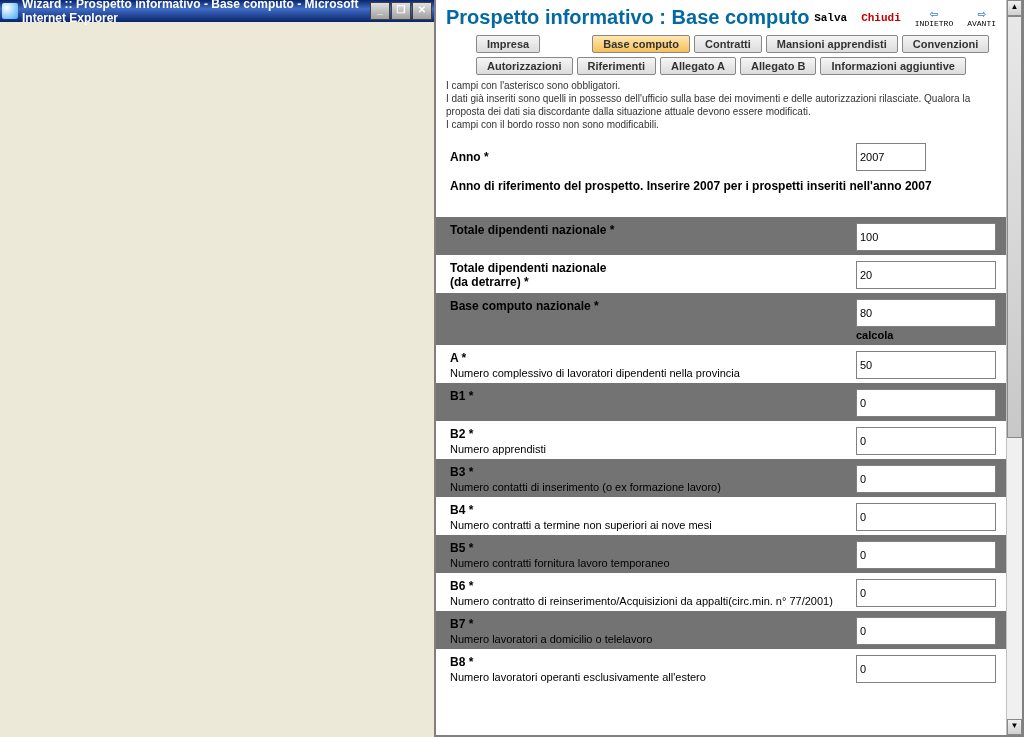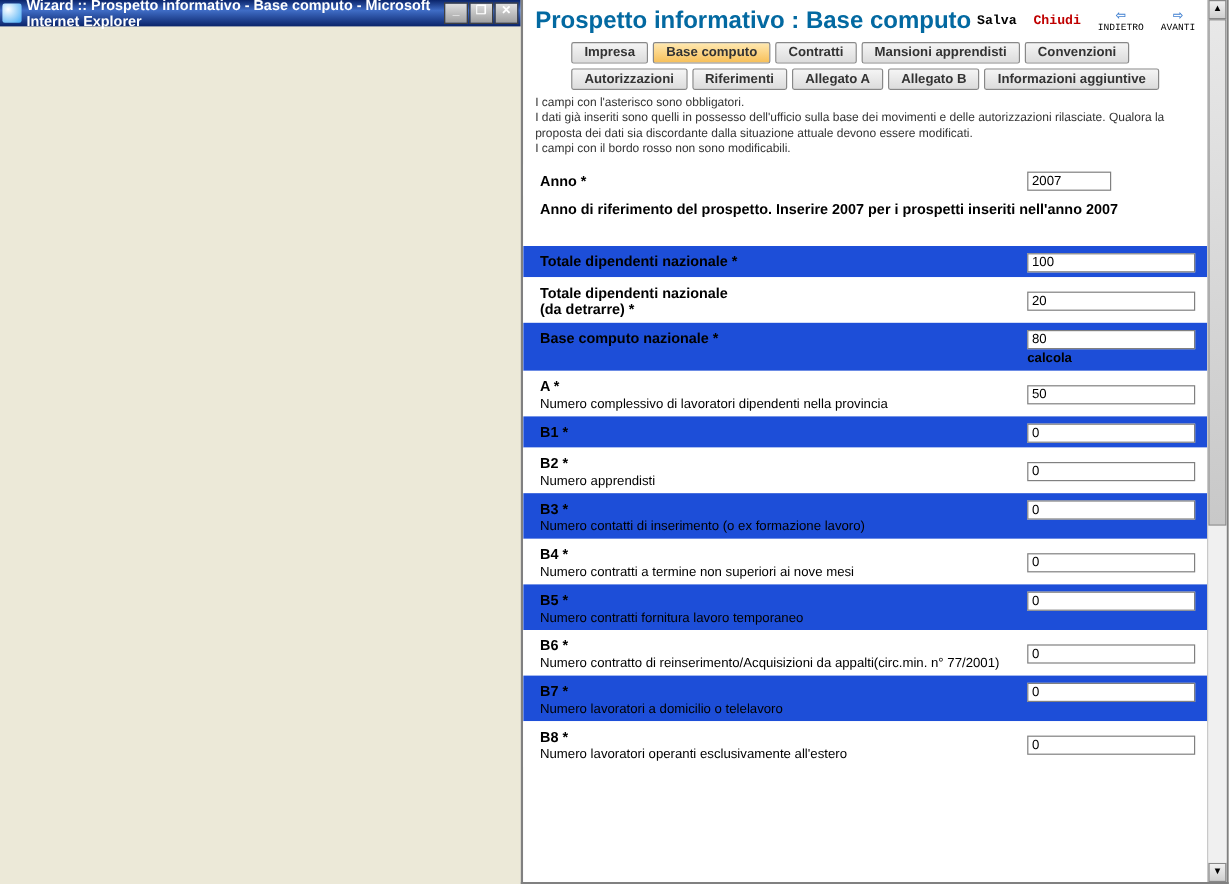--- a/index.html
+++ b/index.html
@@ -71,39 +71,39 @@
 .arrow-blue { color: #3f7fd0; }
 .tabs {
   margin: 2px 10px 0 40px; display: flex; gap: 4px; flex-wrap: wrap; text-align: center;
 }
 .tab {
   background: linear-gradient(#f5f5f5,#dcdcdc);
   border: 1px solid #888;
   padding: 2px 10px; font-size: 11px; font-weight: bold; color: #333;
   cursor: pointer; border-radius: 2px;
 }
-.tab.active { background: linear-gradient(#ffe8b0,#f7c05a); }
+.tab.active { background: linear-gradient(#ffe8b0,#f7c05a); margin-left: 48px; }
 .notes {
   padding: 4px 10px 6px 10px; font-size: 10px; color: #333; line-height: 13px;
 }
 .row {
   display: flex; align-items: flex-start;
   padding: 6px 10px 4px 14px;
 }
 .row.light { background: #fff; align-items: center; }
-.row.dark { background: #1d4ed8; }
+.row.dark { background: #737373; }
 .row .lbl {
   width: 406px; font-weight: bold; font-size: 12px;
 }
 .row .lbl .sub {
   display: block; font-weight: normal; font-size: 11px; margin-top: 2px;
 }
 .row .val { }
 .row input[type=text] {
-  border: 1px solid #808080; font-size: 11px; padding: 1px 3px; height: 16px;
+  border: 1px solid #808080; font-size: 11px; padding: 1px 3px; height: 28px;
 }
 .input-sm { width: 70px; }
 .input-md { width: 140px; }
 .calc-link { font-size: 11px; font-weight: bold; color: #000; cursor: pointer; margin-top: 2px; display: inline-block; }
 .helptext {
   font-size: 12px; font-weight: bold; padding: 4px 10px 24px 14px;
 }
 </style>
 </head>
 <body>

